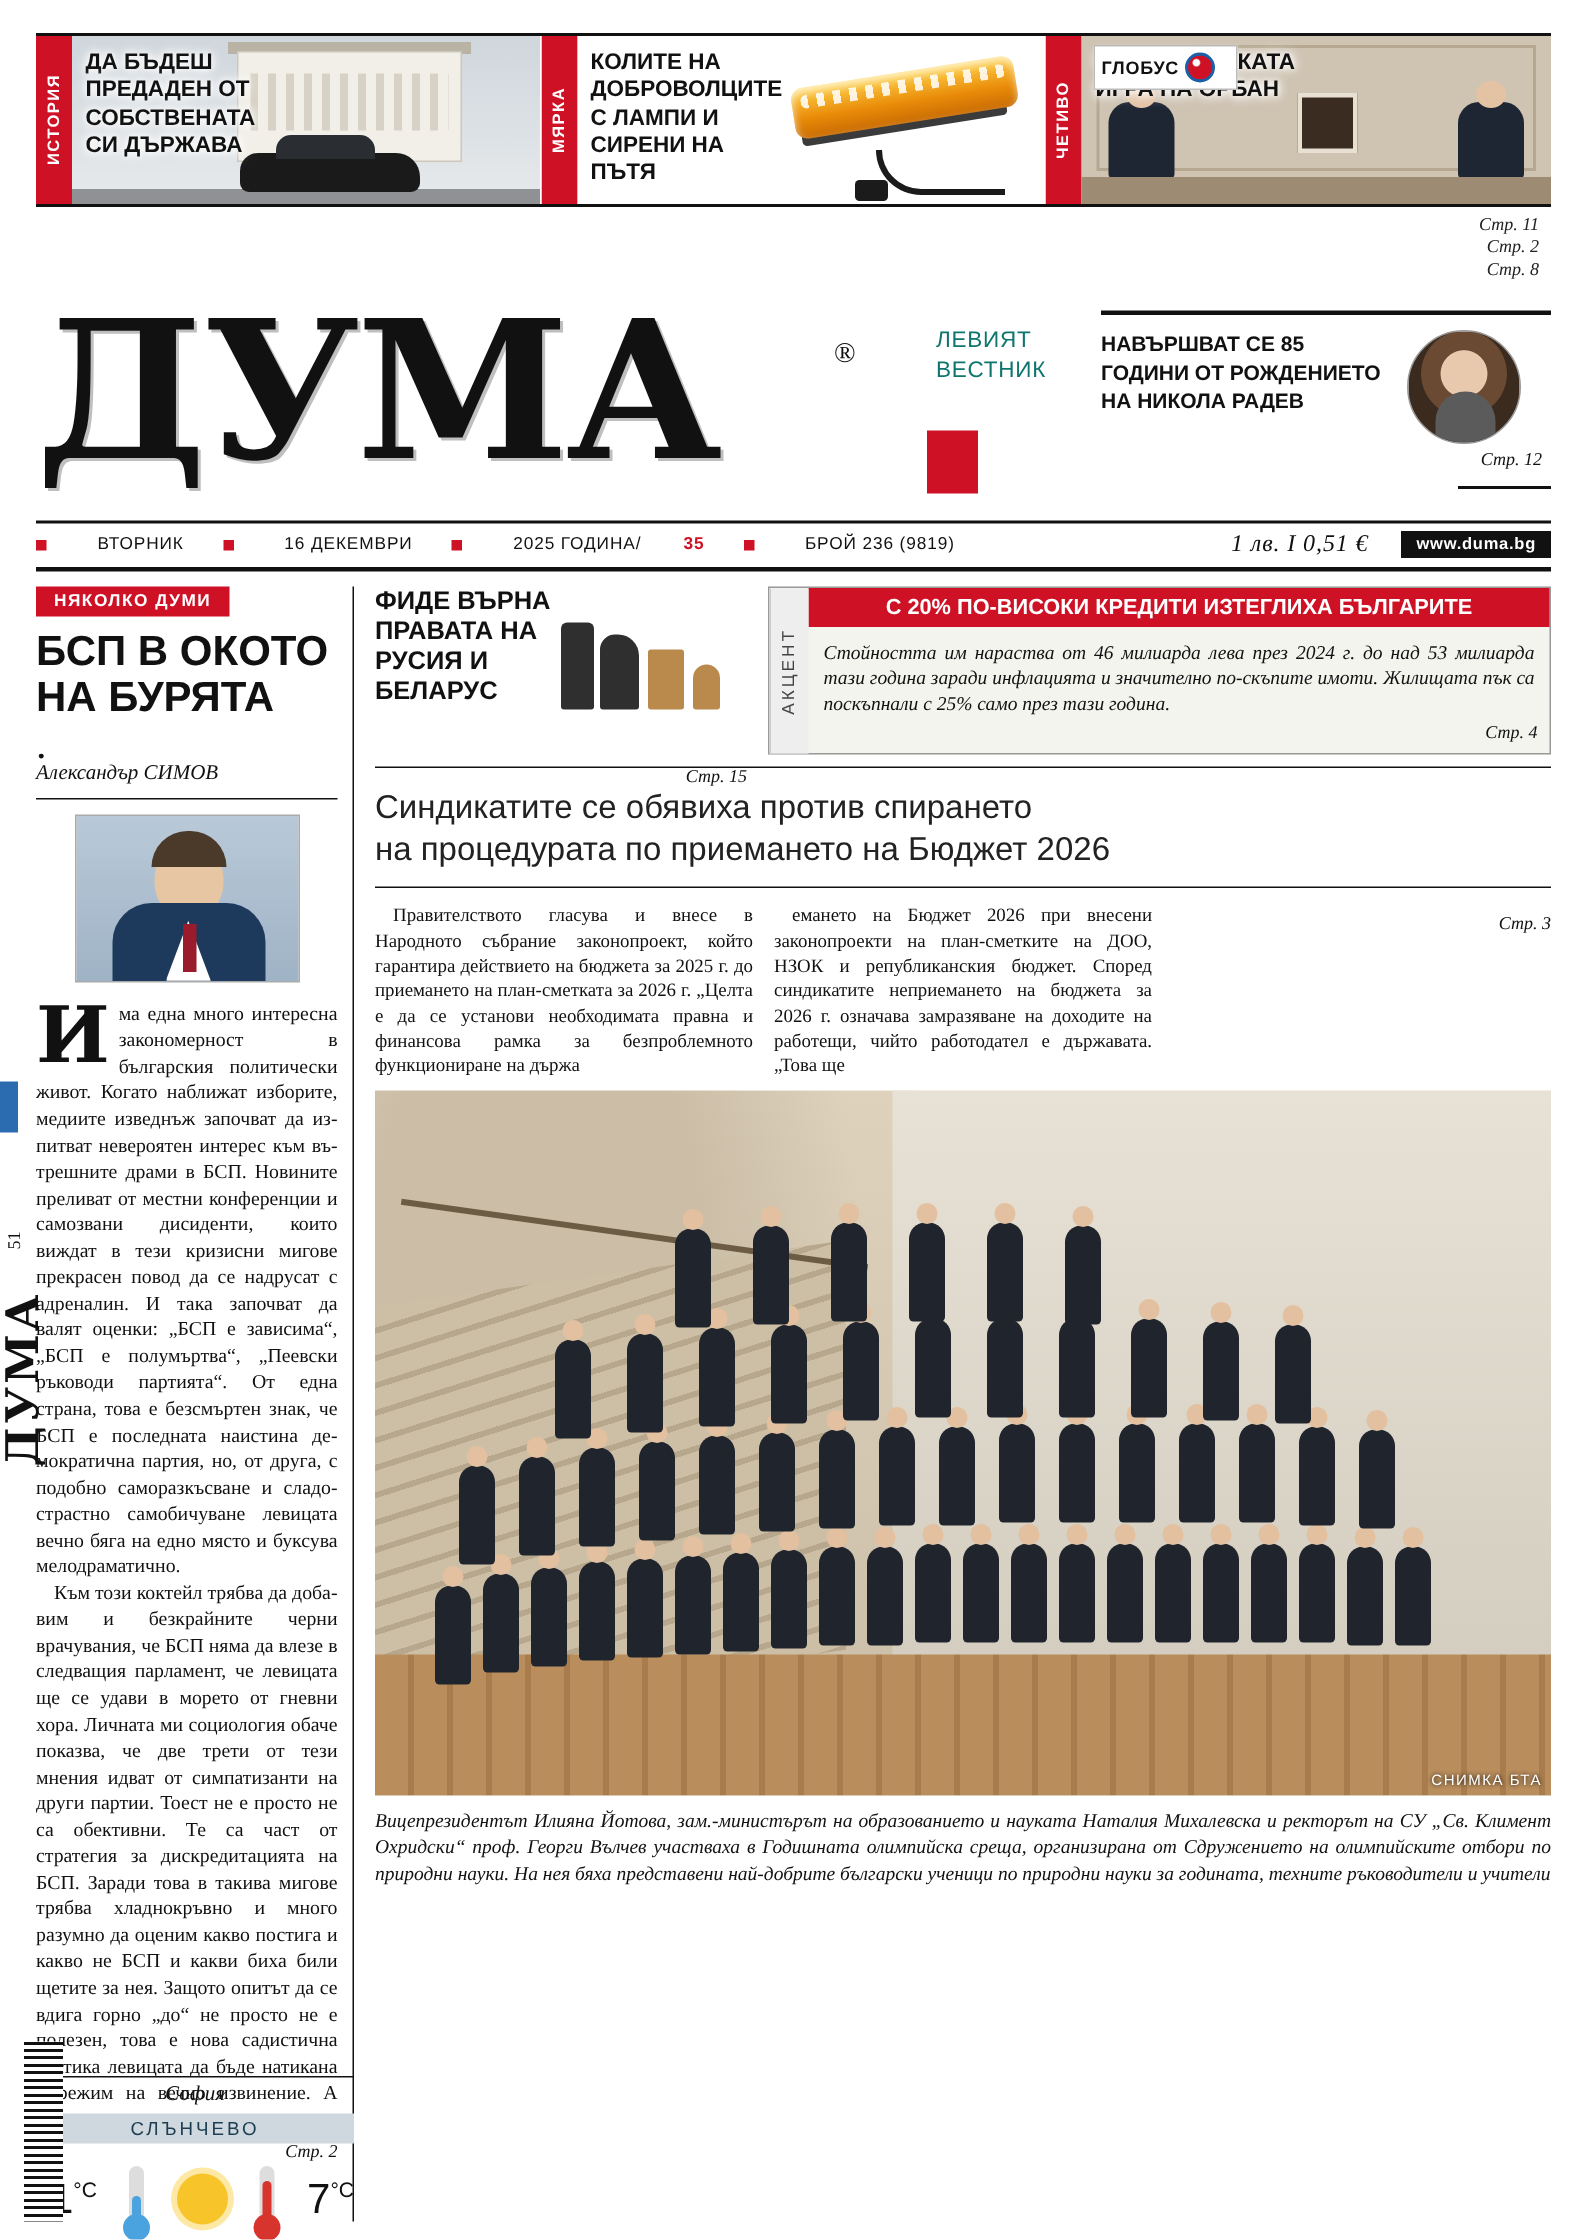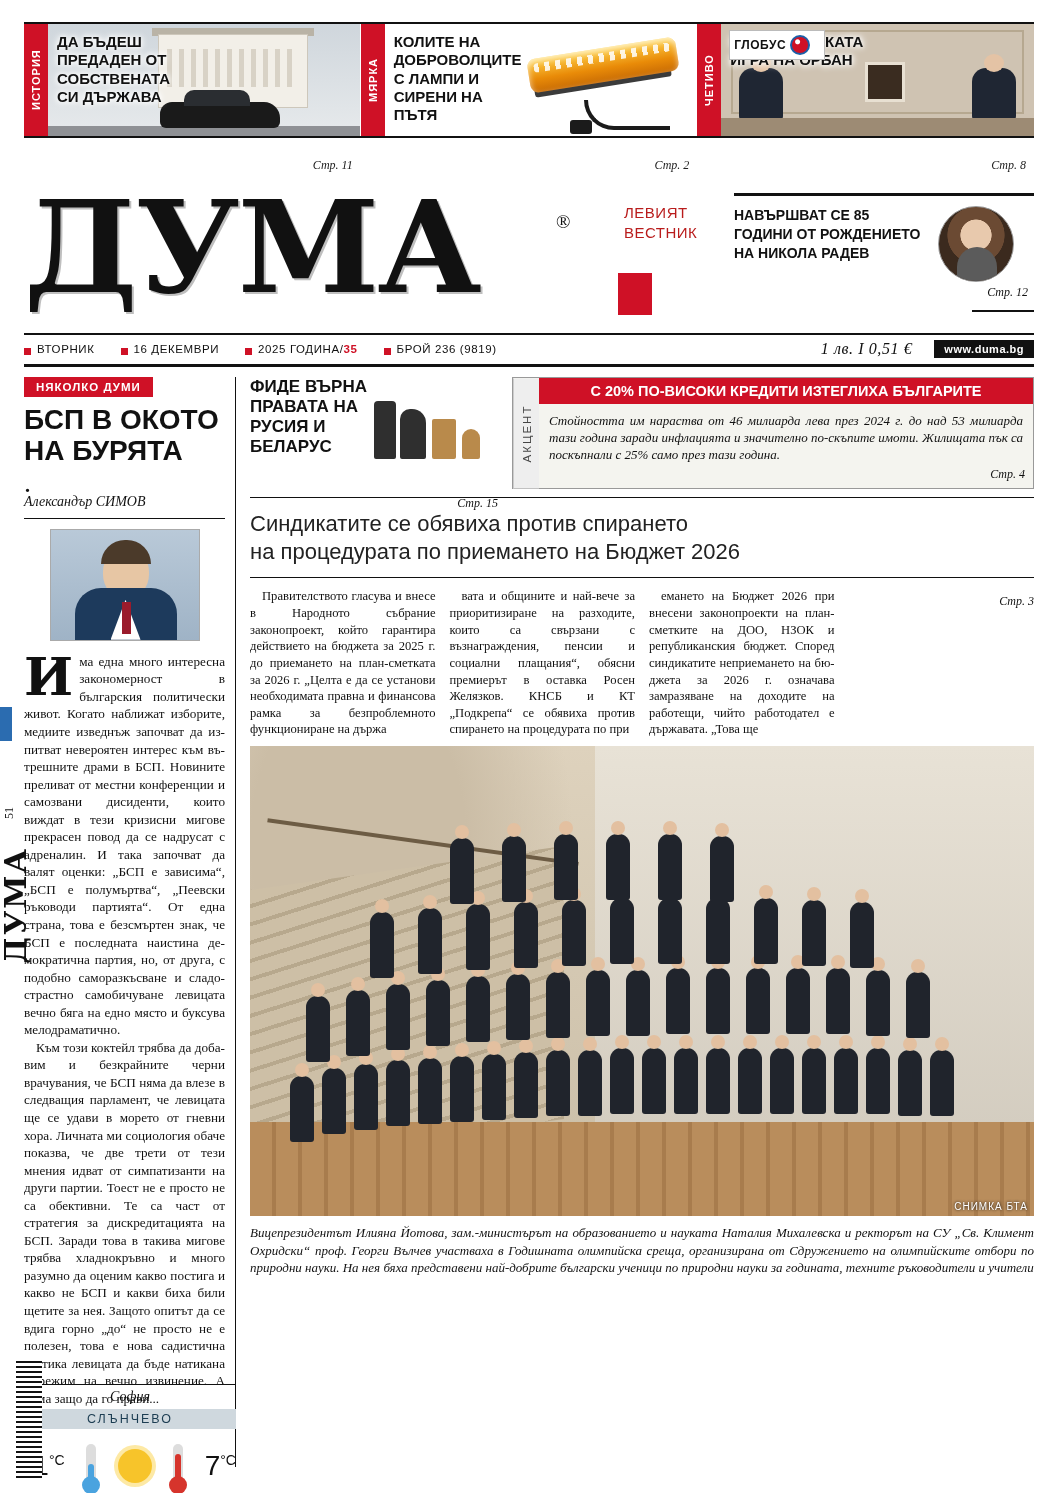--- a/index.html
+++ b/index.html
@@ -142,21 +142,22 @@
     background:#1b5fa8;
     position:relative;
   }
   .t3-globe .g-ball:before{
     content:"";position:absolute;inset:2px;border-radius:50%;
     background: radial-gradient(circle at 35% 30%, #fff 0 2px, transparent 3px), #cf1126;
   }
 
   .pagerefs {
     display: flex;
-    margin-top: 20px;
+    margin-top: 4px;
+    flex-direction: column;
   }
   .pagerefs span {
     flex: 1 1 33.33%;
     text-align: right;
     font-size: 12px;
     font-style: italic;
     padding-right: 8px;
     color: #222;
   }
 
@@ -189,21 +190,21 @@
   .logo-red-square {
     position:absolute; left:594px; top:96px; width:34px; height:42px; background:#cf1126;
   }
   .logo-sub {
     position: absolute;
     left: 600px; top: 26px;
     font-family: "Liberation Sans", sans-serif;
     font-size: 15px;
     line-height: 1.35;
     letter-spacing: .5px;
-    color: #b91c1c;
+    color: #0f766e;
   }
   .anniv {
     position: absolute;
     right: 0; top: 16px;
     width: 300px;
     border-top: 3px solid #111;
     padding-top: 10px;
     display: flex;
     gap: 8px;
   }
@@ -239,21 +240,21 @@
     align-items: center;
     border-top: 2px solid #111;
     border-bottom: 3px solid #111;
     padding: 5px 0 6px 0;
     margin-top: 6px;
     font-family: "Liberation Sans", sans-serif;
     font-size: 11.5px;
     letter-spacing: .6px;
   }
   .datebar .sq { display:inline-block; width:7px; height:7px; background:#cf1126; margin-right:6px; }
-  .datebar .item { margin-right: 26px; display:flex; align-items:flex-end; }
+  .datebar .item { margin-right: 26px; display:flex; align-items:center;gap:28px; }
   .datebar .year b { color:#cf1126; }
   .datebar .price {
     margin-left: auto;
     font-family: "Liberation Serif", serif;
     font-style: italic;
     font-size: 16px;
     margin-right: 22px;
   }
   .datebar .site {
     background:#111; color:#fff; font-weight:bold; font-size:11px;
@@ -662,24 +663,20 @@
 
 
       <div class="subhead">
         <span>Синдикатите се обявиха против спирането</span><br>
         <span>на процедурата по приемането на Бюджет 2026</span>
       </div>
 
       <div class="cols">
         <div class="c">
             <p>Правителството гласува и внесе в Народното събрание законопроект, който гаран­тира действието на бюдже­та за 2025 г. до приемането на план-сметката за 2026 г. „Целта е да се установи необ­ходимата правна и финансо­ва рамка за безпроблемното функциониране на държа­</p>
-          </div>
-        <div class="c">
-            <p>вата и общините и най-вече за приоритизиране на раз­ходите, които са свързани с възнаграждения, пенсии и социални плащания“, обясни премиерът в оставка Росен Желязков.
-КНСБ и КТ „Подкрепа“ се обявиха против спиране­то на процедурата по при­</p>
           </div>
         <div class="c">
             <p>емането на Бюджет 2026 при внесени законопроекти на план-сметките на ДОО, НЗОК и републиканския бюджет. Според синдика­тите неприемането на бю­джета за 2026 г. означава замразяване на доходите на работещи, чийто работода­тел е държавата. „Това ще</p>
           </div>
         <div class="c">
           <div class="lede-page">Стр. 3</div>
         </div>
       </div>
 
 

